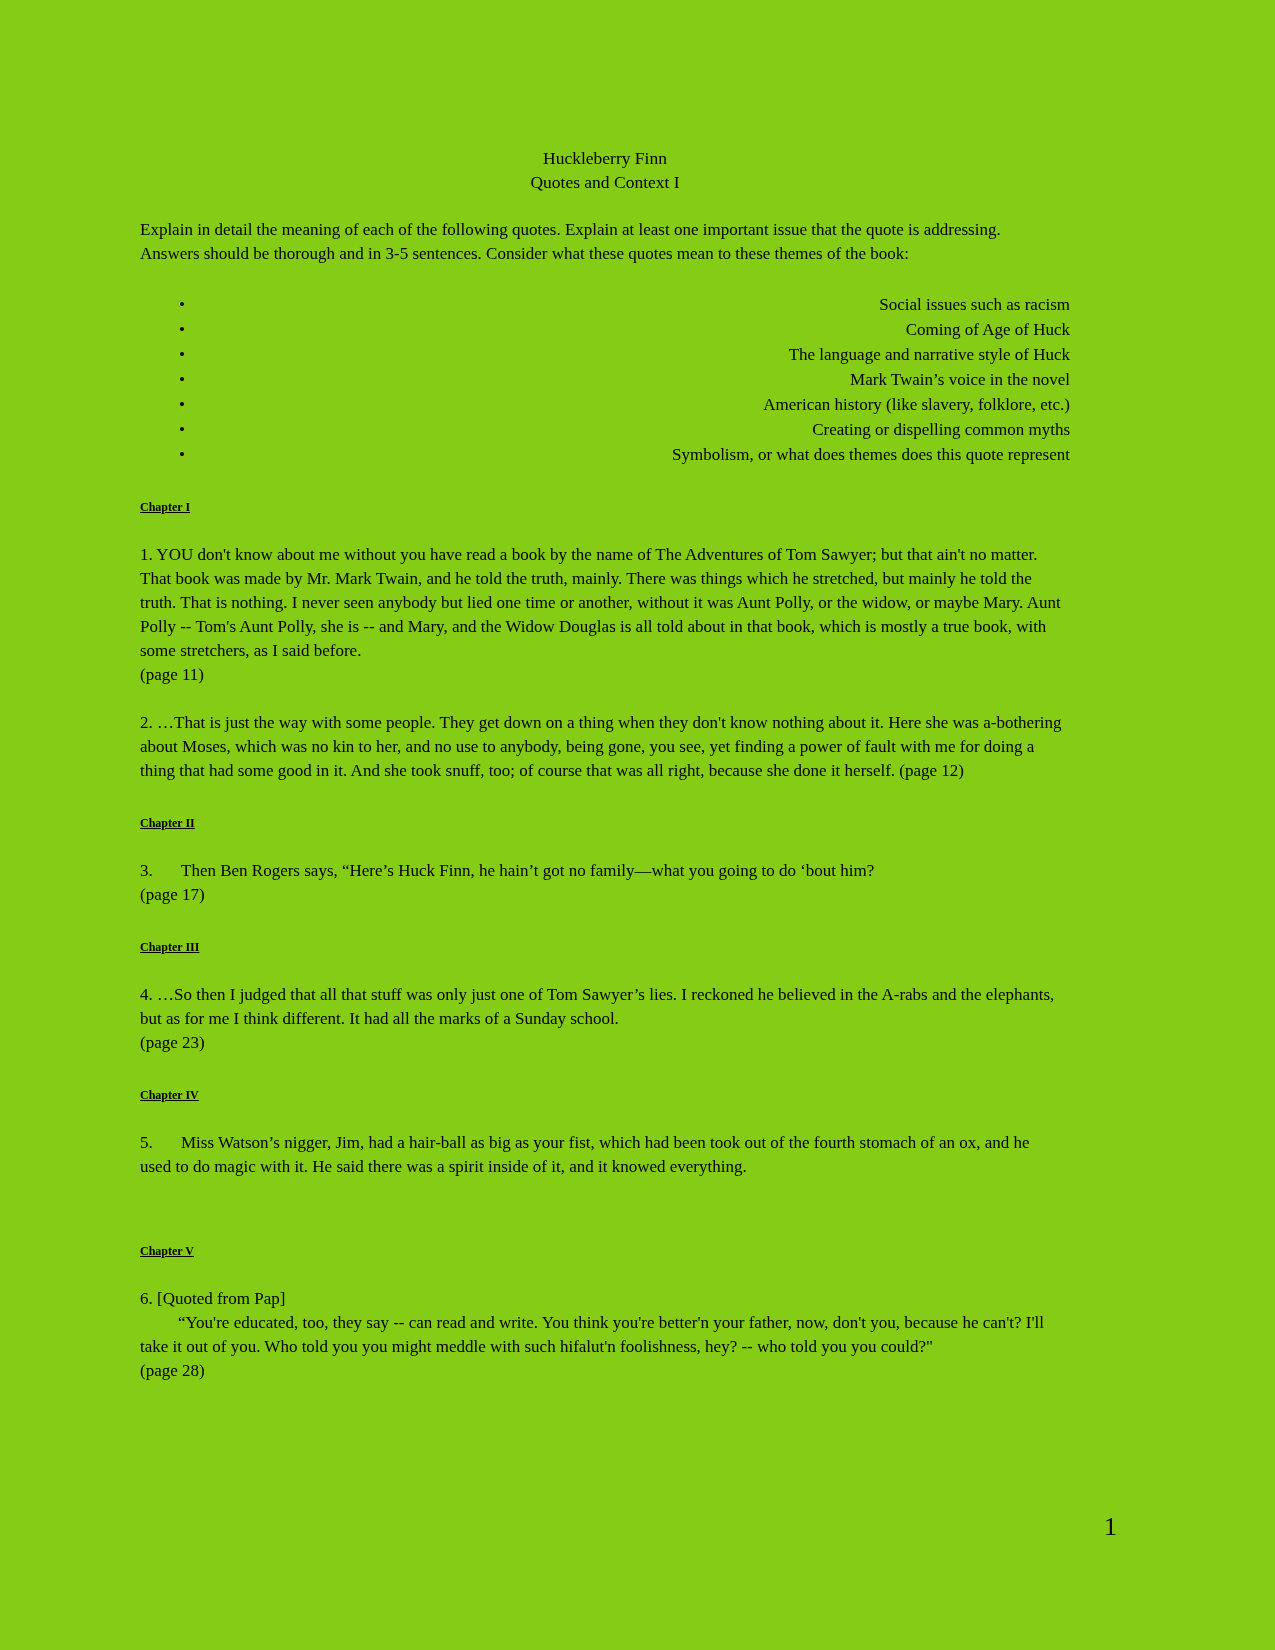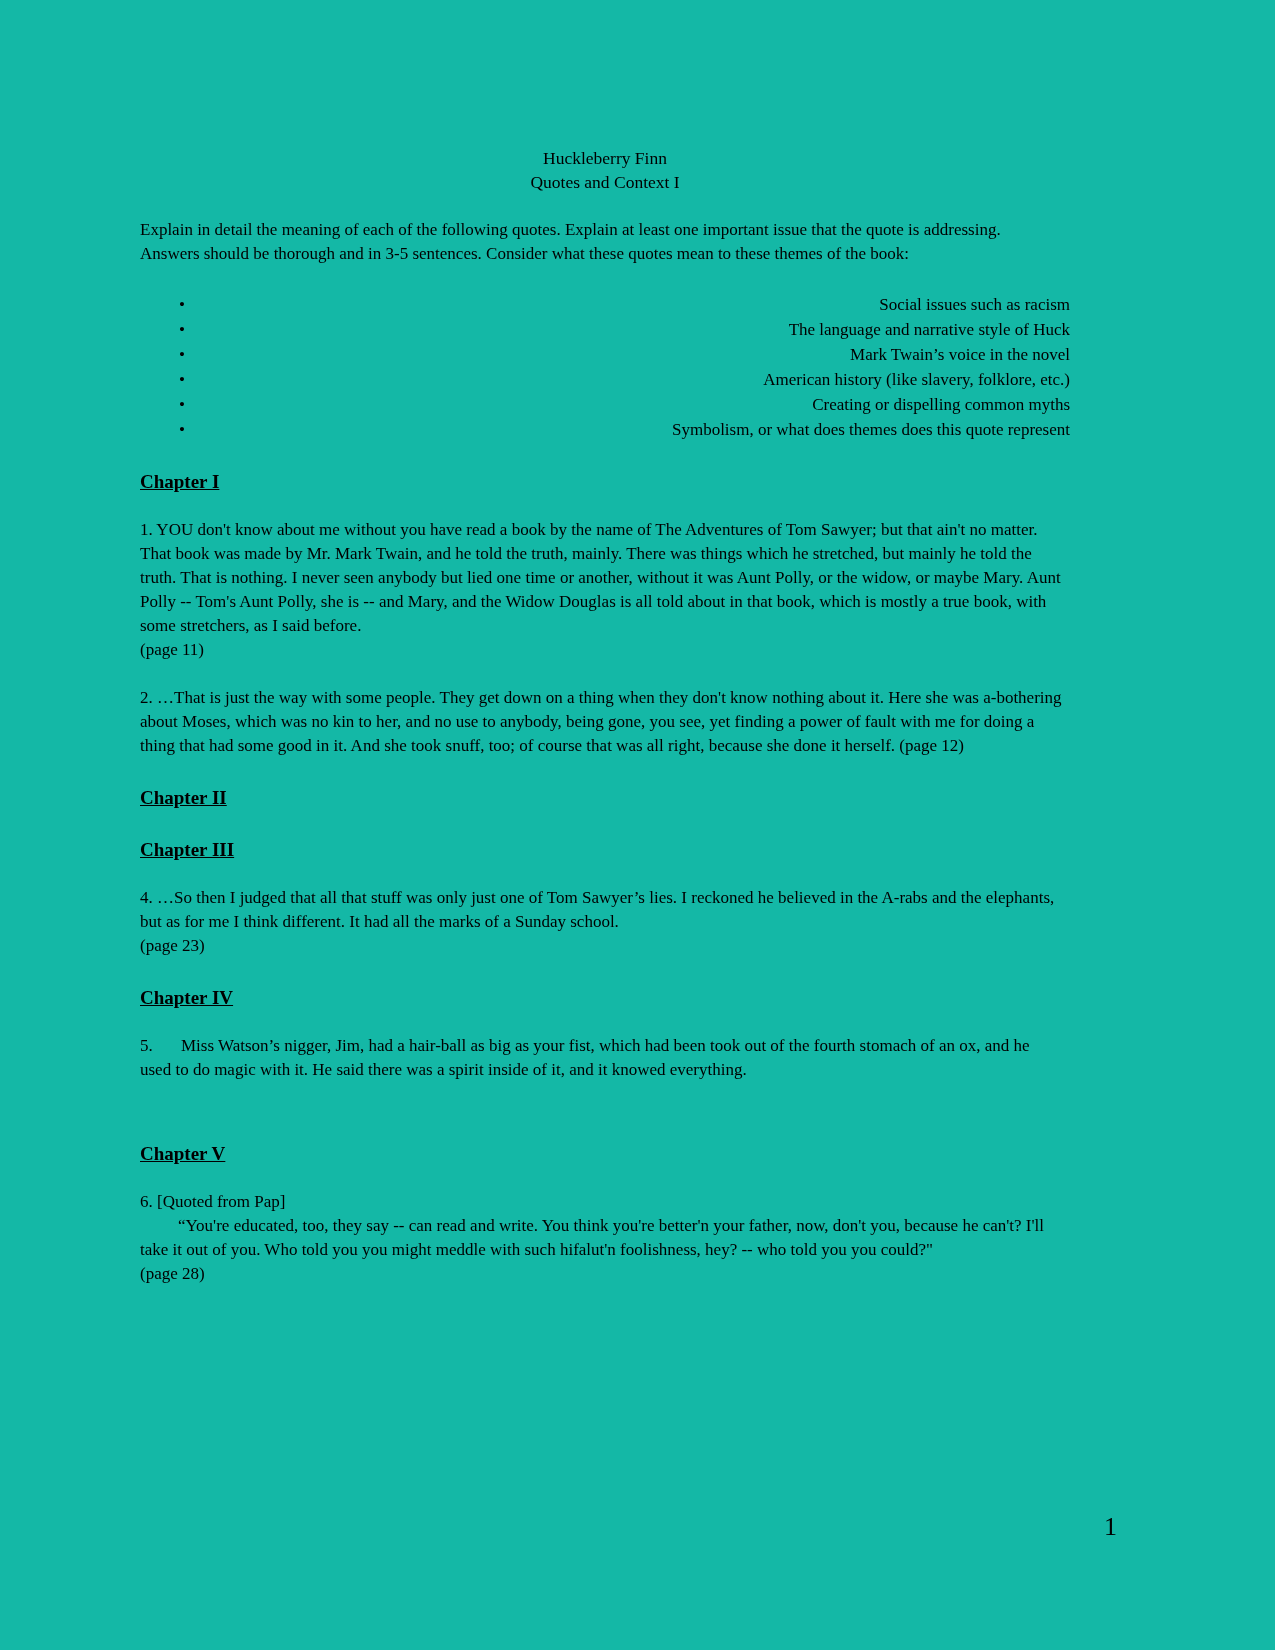--- a/index.html
+++ b/index.html
@@ -4,21 +4,21 @@
 <style>
   html, body {
     margin: 0;
     padding: 0;
     background: #ffffff;
   }
   .page {
     position: relative;
     width: 1275px;
     height: 1650px;
-    background: #14b8a6;
+    background: #84cc16;
     color: #000000;
     font-family: "Liberation Serif", "DejaVu Serif", serif;
     overflow: hidden;
   }
   .content {
     position: absolute;
     left: 140px;
     top: 146px;
     width: 930px;
     font-size: 17px;
@@ -42,21 +42,21 @@
     line-height: 25px;
     text-align: right;
   }
   .themes li::before {
     content: "\2022";
     position: absolute;
     left: 39px;
     top: 0;
   }
   .chapter {
-    font-size: 19px;
+    font-size: 12px;
     font-weight: bold;
     text-decoration: underline;
     margin: 28px 0 0 0;
     line-height: 24px;
   }
   .chapter.chapter-v {
     margin-top: 60px;
   }
   .qnum {
     display: inline-block;
@@ -81,38 +81,43 @@
 
     <div class="doc-title">
       <div>Huckleberry Finn</div>
       <div>Quotes and Context I</div>
     </div>
 
     <div class="para">Explain in detail the meaning of each of the following quotes. Explain at least one important issue that the quote is addressing. Answers should be thorough and in 3-5 sentences. Consider what these quotes mean to these themes of the book:</div>
 
     <ul class="themes">
       <li>Social issues such as racism</li>
+      <li>Coming of Age of Huck</li>
       <li>The language and narrative style of Huck</li>
       <li>Mark Twain’s voice in the novel</li>
       <li>American history (like slavery, folklore, etc.)</li>
       <li>Creating or dispelling common myths</li>
       <li>Symbolism, or what does themes does this quote represent</li>
     </ul>
 
     <h2 class="chapter">Chapter I</h2>
 
     <div class="para">
       <div>1. YOU don't know about me without you have read a book by the name of The Adventures of Tom Sawyer; but that ain't no matter. That book was made by Mr. Mark Twain, and he told the truth, mainly. There was things which he stretched, but mainly he told the truth. That is nothing. I never seen anybody but lied one time or another, without it was Aunt Polly, or the widow, or maybe Mary. Aunt Polly -- Tom's Aunt Polly, she is -- and Mary, and the Widow Douglas is all told about in that book, which is mostly a true book, with some stretchers, as I said before.</div>
       <div>(page 11)</div>
     </div>
 
     <div class="para">2. …That is just the way with some people. They get down on a thing when they don't know nothing about it. Here she was a-bothering about Moses, which was no kin to her, and no use to anybody, being gone, you see, yet finding a power of fault with me for doing a thing that had some good in it. And she took snuff, too; of course that was all right, because she done it herself. (page 12)</div>
 
     <h2 class="chapter">Chapter II</h2>
 
+    <div class="para">
+      <div><span class="qnum">3.</span><span>Then Ben Rogers says, “Here’s Huck Finn, he hain’t got no family—what you going to do ‘bout him?</span></div>
+      <div>(page 17)</div>
+    </div>
 
     <h2 class="chapter">Chapter III</h2>
 
     <div class="para">
       <div>4. …So then I judged that all that stuff was only just one of Tom Sawyer’s lies. I reckoned he believed in the A-rabs and the elephants, but as for me I think different. It had all the marks of a Sunday school.</div>
       <div>(page 23)</div>
     </div>
 
     <h2 class="chapter">Chapter IV</h2>
 

